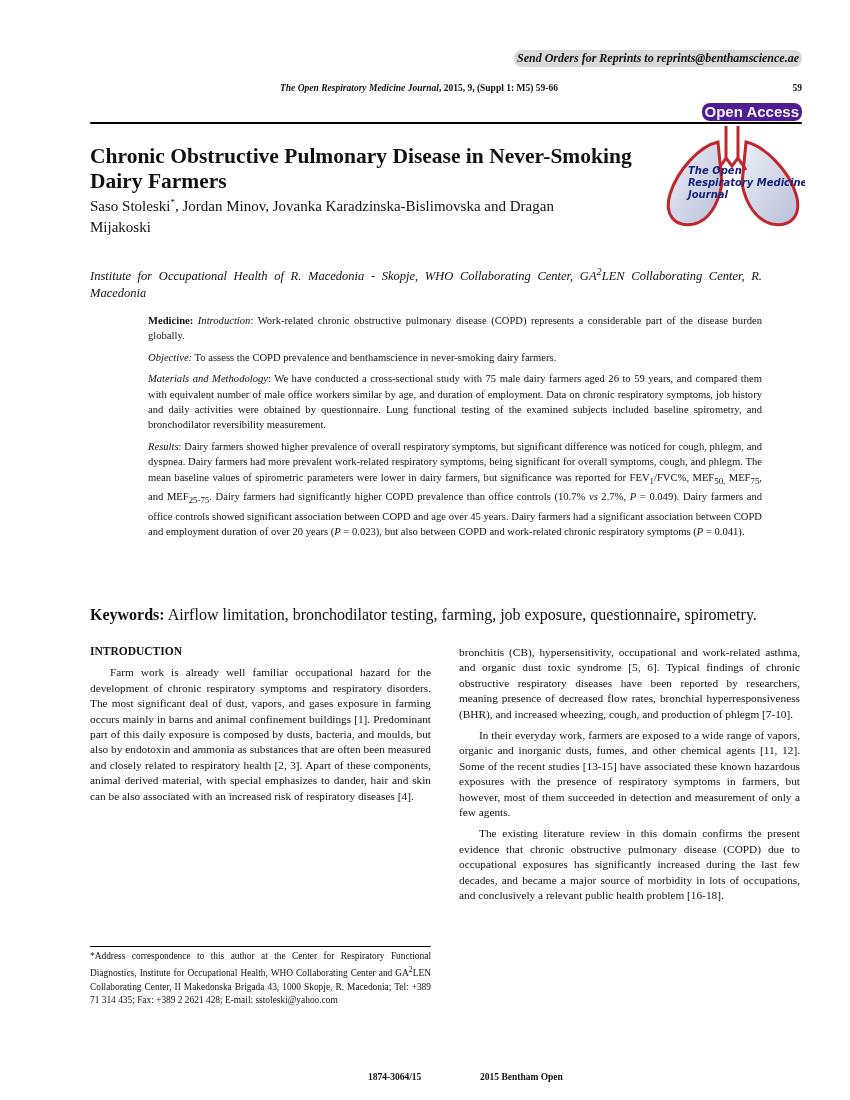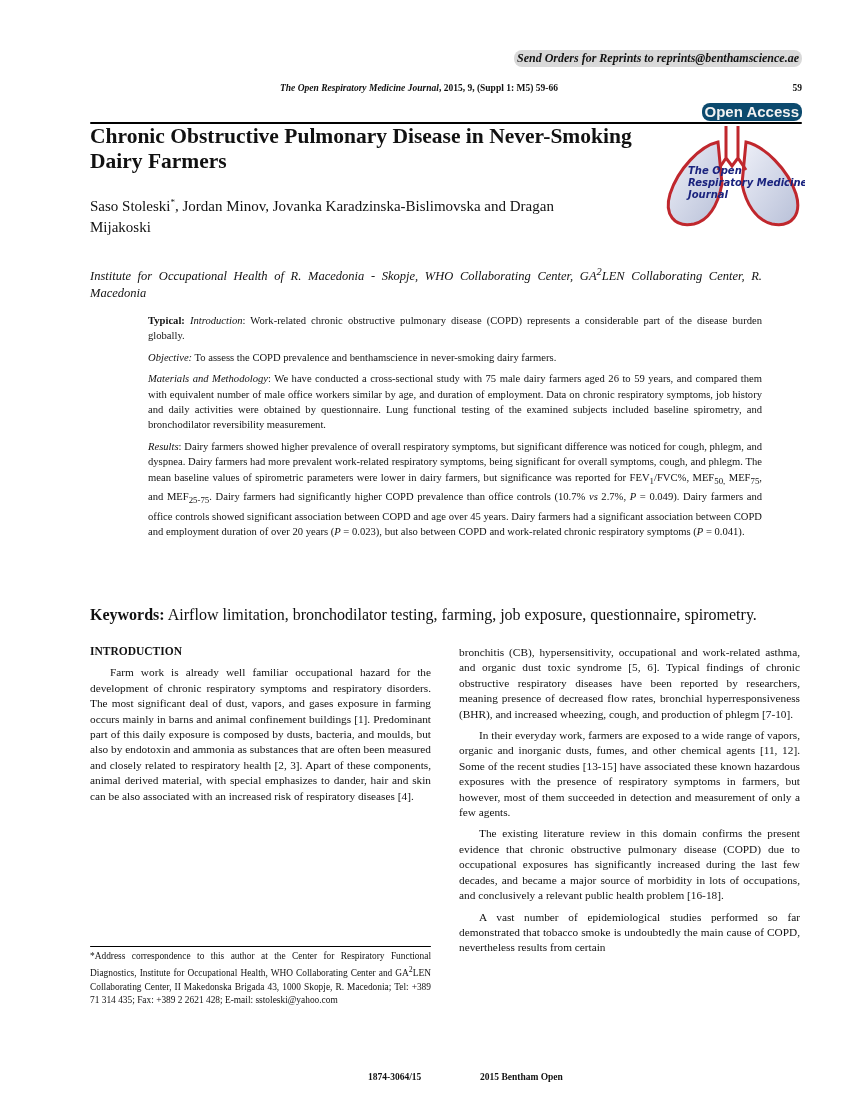--- a/index.html
+++ b/index.html
@@ -3,23 +3,23 @@
 <meta charset="utf-8">
 <style>
   html, body { margin:0; padding:0; background:#ffffff; }
   body { width:850px; height:1100px; position:relative; overflow:hidden; color:#111; font-family:"Liberation Serif", serif; }
   .abs { position:absolute;border-radius:8px; }
   .reprints { right:48px; top:50px; font-size:12px; font-weight:bold; font-style:italic; background:#d9d9d9; padding:1px 3px; }
   .running { left:90px; right:48px; top:83px; font-size:9.5px; font-weight:bold; }
   .running .jn { position:absolute; left:190px; font-style:italic;text-align:right; }
   .running .jn .rest { font-style:normal; }
   .running .pg { position:absolute; right:0; }
-  .oa { right:48px; top:103px; background:#0c4a6e; color:#f2f2f2; font-family:"Liberation Sans", sans-serif; font-weight:bold; font-size:15px; padding:0 3px; line-height:18px; }
+  .oa { right:48px; top:103px; background:#4c1d95; color:#f2f2f2; font-family:"Liberation Sans", sans-serif; font-weight:bold; font-size:15px; padding:0 3px; line-height:18px; }
   .rule { left:90px; width:712px; top:122px; height:1.5px; background:#000; }
-  .title { left:90px; top:124px; width:570px; font-size:21.5px; font-weight:bold; line-height:25px; }
+  .title { left:90px; top:144px; width:570px; font-size:21.5px; font-weight:bold; line-height:25px; }
   .authors { left:90px; top:192px; width:480px; font-size:15px; line-height:21px; }
   .authors sup { font-size:9px; }
   .logo { left:660px; top:124px; width:145px; height:110px; }
   .affil { left:90px; top:263px; width:672px; font-size:12.5px; font-style:italic; line-height:17px; text-align:justify; }
   .abstract { left:148px; top:313px; width:614px; font-size:10.6px; line-height:15.4px; text-align:justify; }
   .abstract p { margin:0 0 6px 0; }
   .abstract i { font-style:italic; }
   .keywords { left:90px; top:606px; width:700px; font-size:16px; }
   .col { font-size:11.3px; line-height:15.4px; text-align:justify; width:341px; }
   .col p { margin:0 0 6px 0; text-indent:20px; }
@@ -62,37 +62,36 @@
     <path d="M66 2 L66 34 L58 46 M78 2 L78 34 L86 46 M66 34 L72 42 L78 34" fill="none" stroke="#c0272d" stroke-width="3"></path>
     <text x="28" y="50" font-family="DejaVu Sans, sans-serif" font-size="10" font-weight="bold" font-style="italic" fill="#1a237e">The Open</text>
     <text x="28" y="62" font-family="DejaVu Sans, sans-serif" font-size="10" font-weight="bold" font-style="italic" fill="#1a237e">Respiratory Medicine</text>
     <text x="28" y="74" font-family="DejaVu Sans, sans-serif" font-size="10" font-weight="bold" font-style="italic" fill="#1a237e">Journal</text>
   </svg>
 </div>
 
 <div class="abs affil"><span>Institute for Occupational Health of R. Macedonia - Skopje, WHO Collaborating Center, GA</span><sup>2</sup><span>LEN Collaborating Center, R. Macedonia</span></div>
 
 <div class="abs abstract">
-  <p><b>Typical:</b> <i>Introduction</i><span>: Work-related chronic obstructive pulmonary disease (COPD) represents a considerable part of the disease burden globally.</span></p>
+  <p><b>Medicine:</b> <i>Introduction</i><span>: Work-related chronic obstructive pulmonary disease (COPD) represents a considerable part of the disease burden globally.</span></p>
   <p><i>Objective:</i><span> To assess the COPD prevalence and benthamscience in never-smoking dairy farmers.</span></p>
   <p><i>Materials and Methodology</i><span>: We have conducted a cross-sectional study with 75 male dairy farmers aged 26 to 59 years, and compared them with equivalent number of male office workers similar by age, and duration of employment. Data on chronic respiratory symptoms, job history and daily activities were obtained by questionnaire. Lung functional testing of the examined subjects included baseline spirometry, and bronchodilator reversibility measurement.</span></p>
   <p><i>Results</i><span>: Dairy farmers showed higher prevalence of overall respiratory symptoms, but significant difference was noticed for cough, phlegm, and dyspnea. Dairy farmers had more prevalent work-related respiratory symptoms, being significant for overall symptoms, cough, and phlegm. The mean baseline values of spirometric parameters were lower in dairy farmers, but significance was reported for FEV</span><sub>1</sub><span>/FVC%, MEF</span><sub>50,</sub><span> MEF</span><sub>75</sub><span>, and MEF</span><sub>25-75</sub><span>. Dairy farmers had significantly higher COPD prevalence than office controls (10.7% </span><i>vs</i><span> 2.7%, </span><i>P</i><span> = 0.049). Dairy farmers and office controls showed significant association between COPD and age over 45 years. Dairy farmers had a significant association between COPD and employment duration of over 20 years (</span><i>P</i><span> = 0.023), but also between COPD and work-related chronic respiratory symptoms (</span><i>P</i><span> = 0.041).</span></p>
 </div>
 
 <div class="abs keywords"><b>Keywords:</b><span> Airflow limitation, bronchodilator testing, farming, job exposure, questionnaire, spirometry.</span></div>
 
 <div class="abs col col1">
   <p class="h-intro">INTRODUCTION</p>
   <p>Farm work is already well familiar occupational hazard for the development of chronic respiratory symptoms and respiratory disorders. The most significant deal of dust, vapors, and gases exposure in farming occurs mainly in barns and animal confinement buildings [1]. Predominant part of this daily exposure is composed by dusts, bacteria, and moulds, but also by endotoxin and ammonia as substances that are often been measured and closely related to respiratory health [2, 3]. Apart of these components, animal derived material, with special emphasizes to dander, hair and skin can be also associated with an increased risk of respiratory diseases [4].</p>
 </div>
 
 <div class="abs col col2">
   <p style="text-indent:0">bronchitis (CB), hypersensitivity, occupational and work-related asthma, and organic dust toxic syndrome [5, 6]. Typical findings of chronic obstructive respiratory diseases have been reported by researchers, meaning presence of decreased flow rates, bronchial hyperresponsiveness (BHR), and increased wheezing, cough, and production of phlegm [7-10].</p>
   <p>In their everyday work, farmers are exposed to a wide range of vapors, organic and inorganic dusts, fumes, and other chemical agents [11, 12]. Some of the recent studies [13-15] have associated these known hazardous exposures with the presence of respiratory symptoms in farmers, but however, most of them succeeded in detection and measurement of only a few agents.</p>
   <p>The existing literature review in this domain confirms the present evidence that chronic obstructive pulmonary disease (COPD) due to occupational exposures has significantly increased during the last few decades, and became a major source of morbidity in lots of occupations, and conclusively a relevant public health problem [16-18].</p>
-  <p>A vast number of epidemiological studies performed so far demonstrated that tobacco smoke is undoubtedly the main cause of COPD, nevertheless results from certain</p>
 </div>
 
 <div class="abs fnrule"></div>
 <div class="abs footnote"><span>*Address correspondence to this author at the Center for Respiratory Functional Diagnostics, Institute for Occupational Health, WHO Collaborating Center and GA</span><sup>2</sup><span>LEN Collaborating Center, II Makedonska Brigada 43, 1000 Skopje, R. Macedonia; Tel: +389 71 314 435; Fax: +389 2 2621 428; E-mail: sstoleski@yahoo.com</span></div>
 
 <div class="abs footer issn">1874-3064/15</div>
 <div class="abs footer pub">2015 Bentham Open</div>
 
 </body></html>

